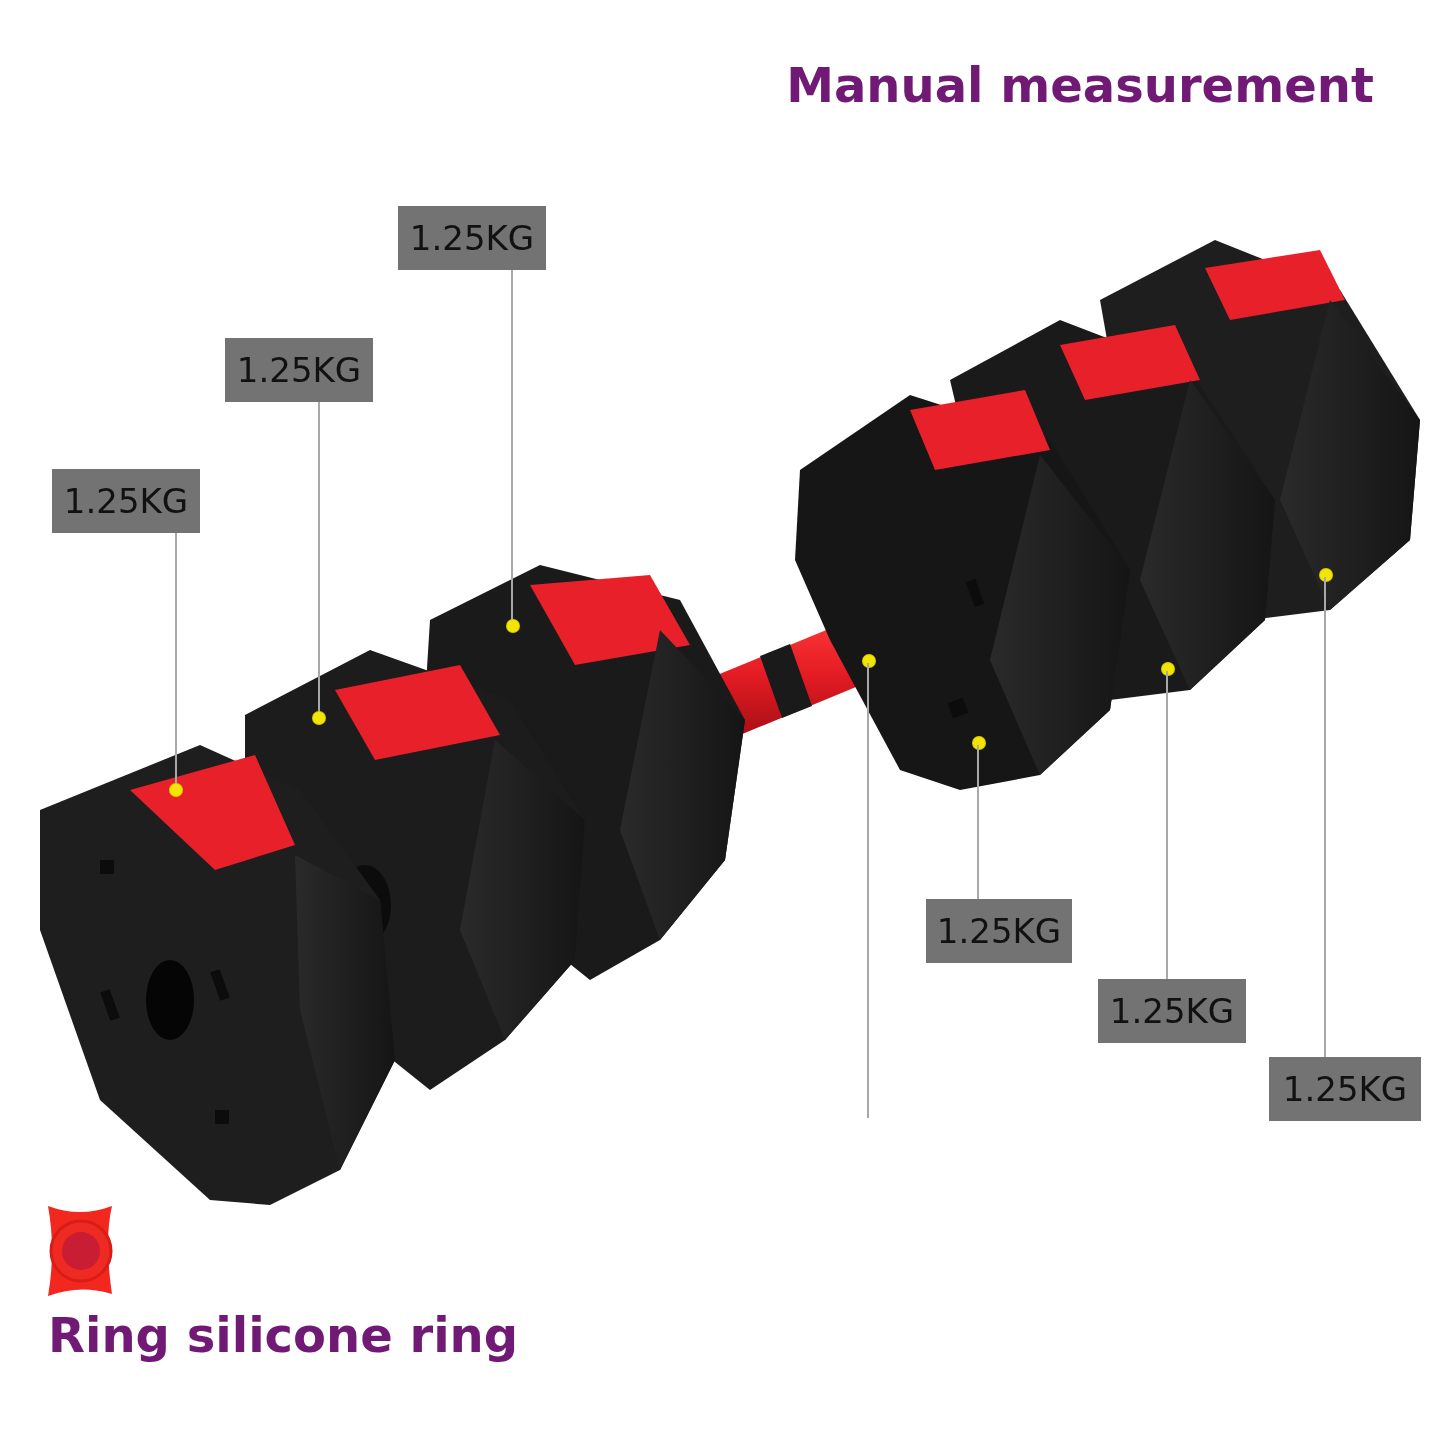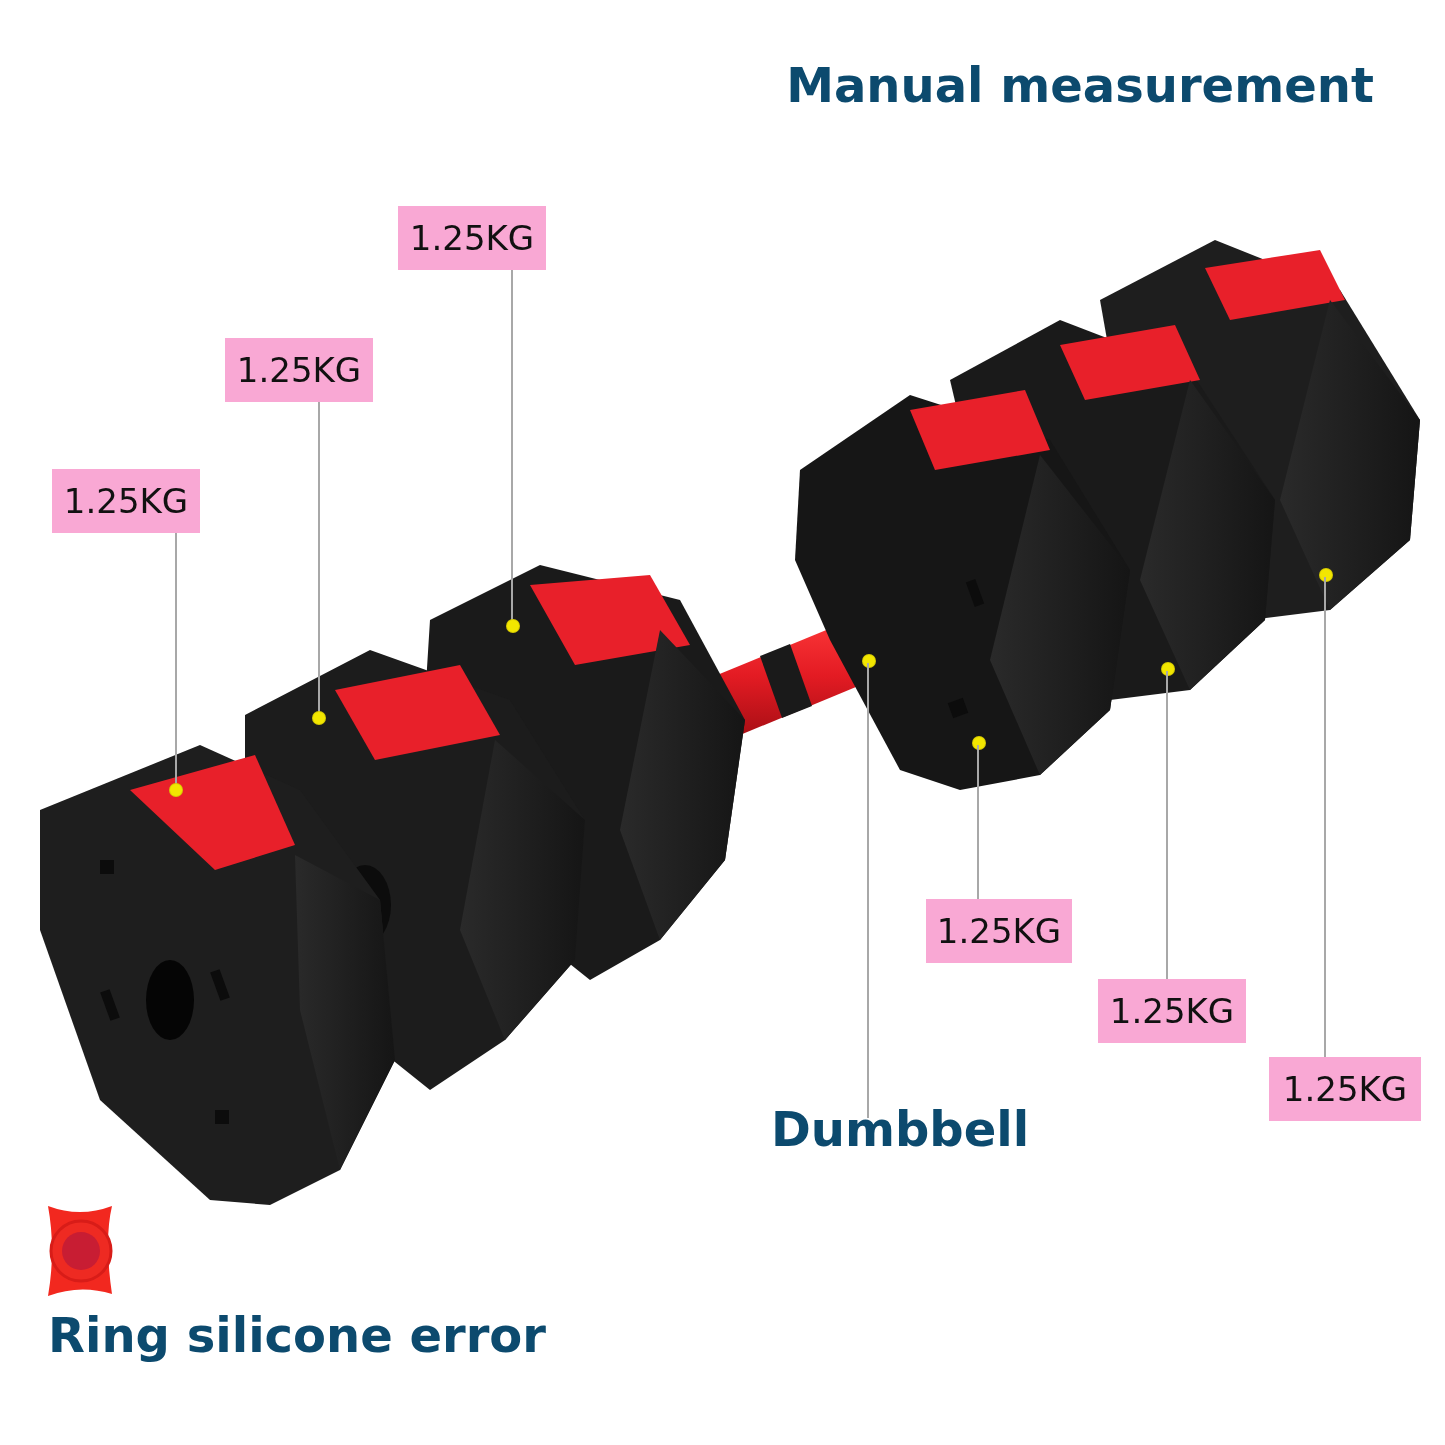--- a/index.html
+++ b/index.html
@@ -1,23 +1,23 @@
 <!DOCTYPE html>
 <html><head>
   <meta charset="utf-8">
   <style>
     html, body { margin: 0; padding: 0; background: #ffffff; }
     body { width: 1445px; height: 1445px; position: relative; overflow: hidden;
            font-family: "DejaVu Sans", sans-serif; }
     .title { position: absolute; font-family: "DejaVu Sans", sans-serif; font-weight: bold;
-             color: #0c4a6e; text-align: center; line-height: 1.22; }
+             color: #701a75; text-align: center; line-height: 1.22; }
     #title-top { left: 740px; top: 56px; width: 680px; font-size: 48px; }
     #title-rod { left: 660px; top: 1100px; width: 480px; font-size: 48px; }
     #title-ring { left: 48px; top: 1306px; width: 560px; font-size: 48px; text-align: left; }
-    .tag { position: absolute; background: #f9a8d4; color: #111; font-family: "DejaVu Sans", sans-serif;
+    .tag { position: absolute; background: #737373; color: #111; font-family: "DejaVu Sans", sans-serif;
            font-size: 34px; height: 64px; line-height: 64px; text-align: center; }
     .leader { position: absolute; width: 2px; background: #a8a8a8; }
     .dot { position: absolute; width: 12px; height: 12px; border-radius: 50%; background: #f2e600;
            box-shadow: 0 0 0 1px #d8cc00; }
     svg.art { position: absolute; left: 0; top: 0; }
   </style>
 </head>
 <body>
 
 <svg class="art" width="1445" height="1445" viewBox="0 0 1445 1445">
@@ -110,16 +110,15 @@
 <div class="leader" style="left:1166px; top:671px; height:309px;"></div>
 <div class="tag" style="left:1098px; top:979px; width:148px;">1.25KG</div>
 
 <div class="dot" style="left:1320px; top:569px;"></div>
 <div class="leader" style="left:1324px; top:577px; height:481px;"></div>
 <div class="tag" style="left:1269px; top:1057px; width:152px;">1.25KG</div>
 
 <div class="dot" style="left:863px; top:655px;"></div>
 <div class="leader" style="left:867px; top:663px; height:455px;"></div>
 <div id="title-rod" class="title">
-  <div>Dumbbell</div>
 </div>
 
-<div id="title-ring" class="title">Ring silicone error</div>
+<div id="title-ring" class="title">Ring silicone ring</div>
 
 </body></html>

